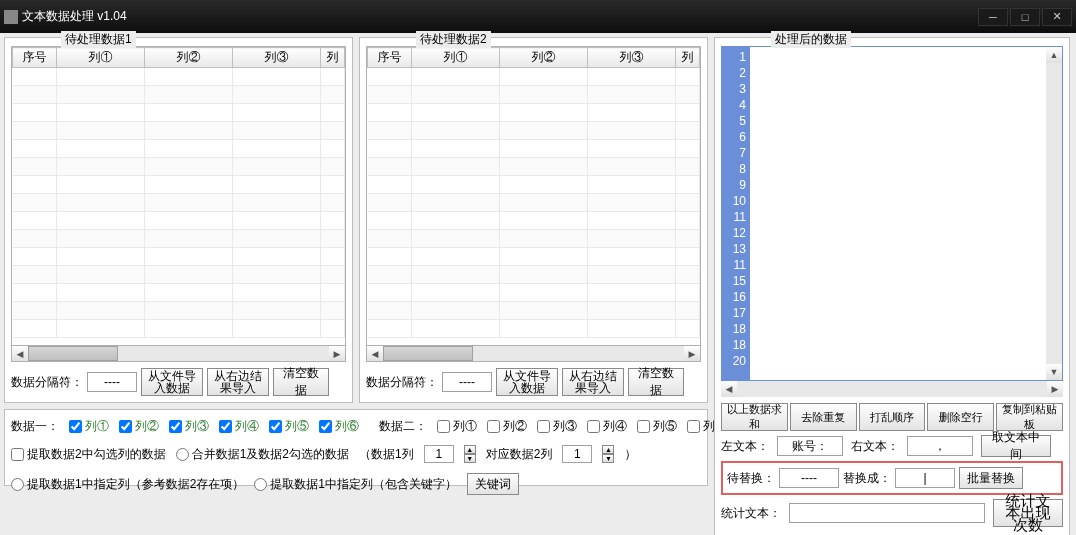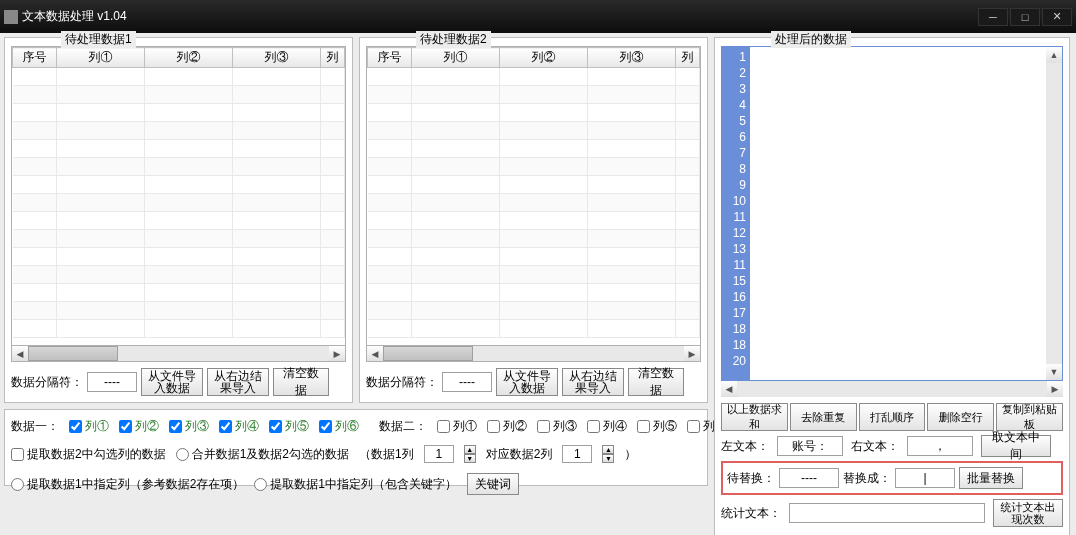--- a/index.html
+++ b/index.html
@@ -511,17 +511,17 @@
         <span class="lbl">待替换：</span>
         <input class="txt" style="width: 60px;" value="----">
         <span class="lbl">替换成：</span>
         <input class="txt" style="width: 60px;" value="|">
         <button class="btn small" style="width:64px">批量替换</button>
       </div>
 
       <div class="right-row">
         <span class="lbl">统计文本：</span>
         <input class="txt" style="flex: 1 1 0%;">
-        <button class="btn" style="width:70px;line-height:12px;font-size:11px">统计文本出现次数</button>
+        <button class="btn" style="width:70px;line-height:12px;font-size:15px">统计文本出现次数</button>
       </div>
     </div>
   </div>
 </div>
 
 </body></html>

